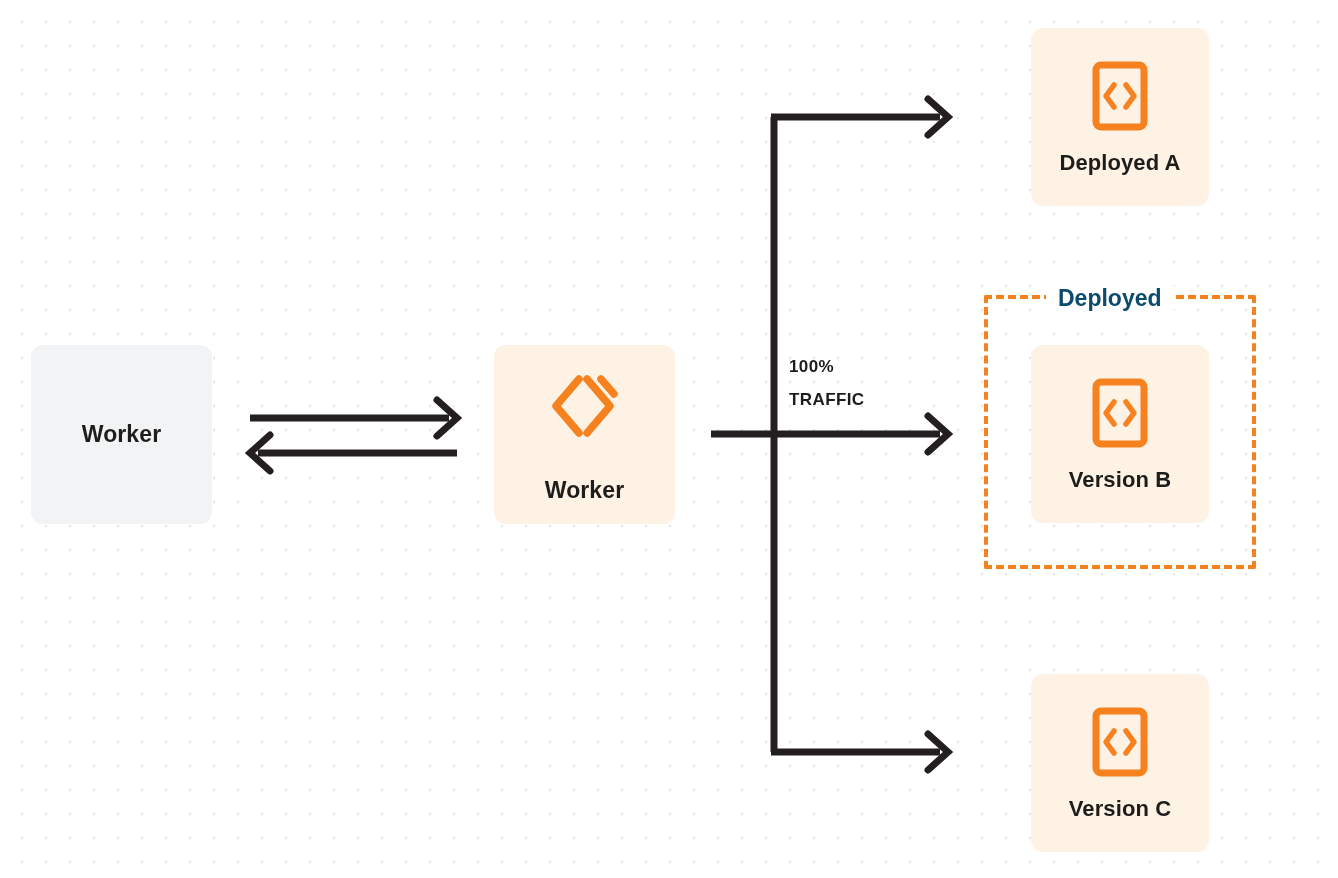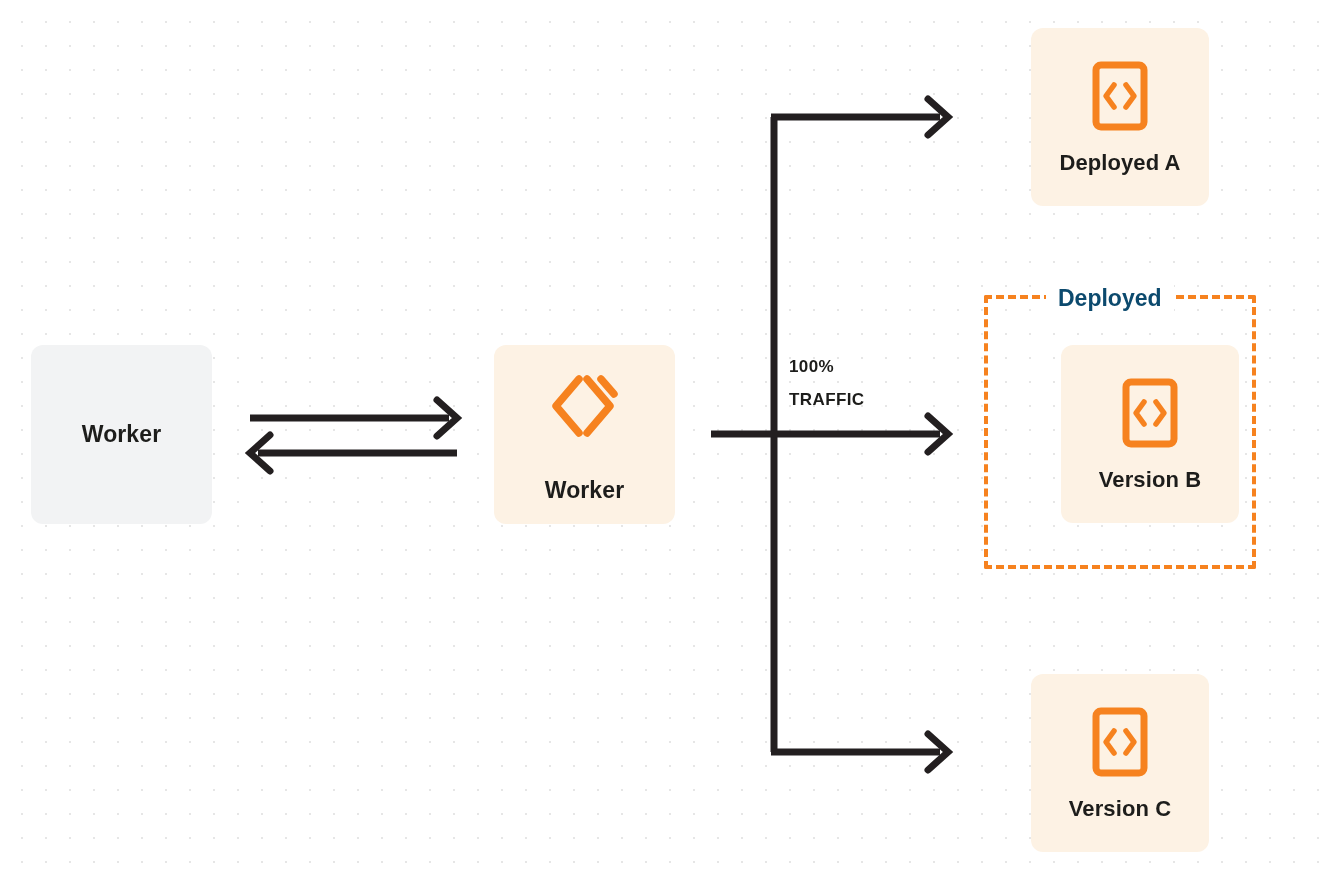--- a/index.html
+++ b/index.html
@@ -60,21 +60,21 @@
   #worker-node .node-label { font-size: 23px; margin-top: 34px; }
 
   
   .version-node {
     left: 1031px;
     width: 178px;
     height: 178px;
     background: #fdf2e4;
   }
   #version-a-node { top: 28px; }
-  #version-b-node { top: 345px; margin-left: 30px; }
+  #version-b-node { top: 345px; }
   #version-c-node { top: 662px; margin-top: 12px; }
   .version-node .node-label { font-size: 22px; margin-top: 20px; }
 
   .icon-wrap { display: block; line-height: 0; }
 
   
   #deployed-group {
     position: absolute;
     left: 984px;
     top: 295px;

